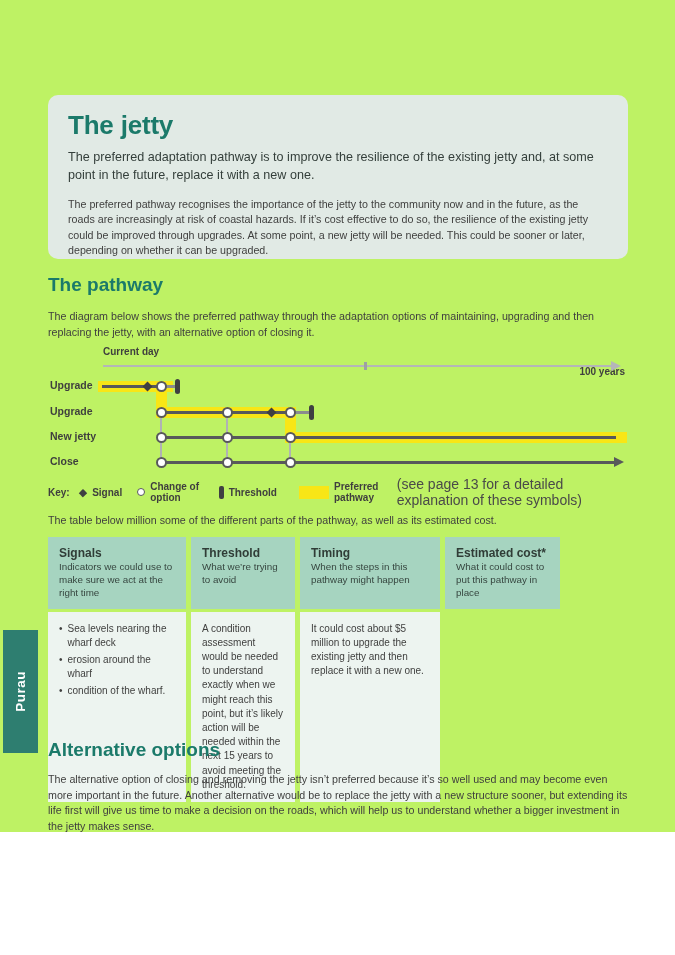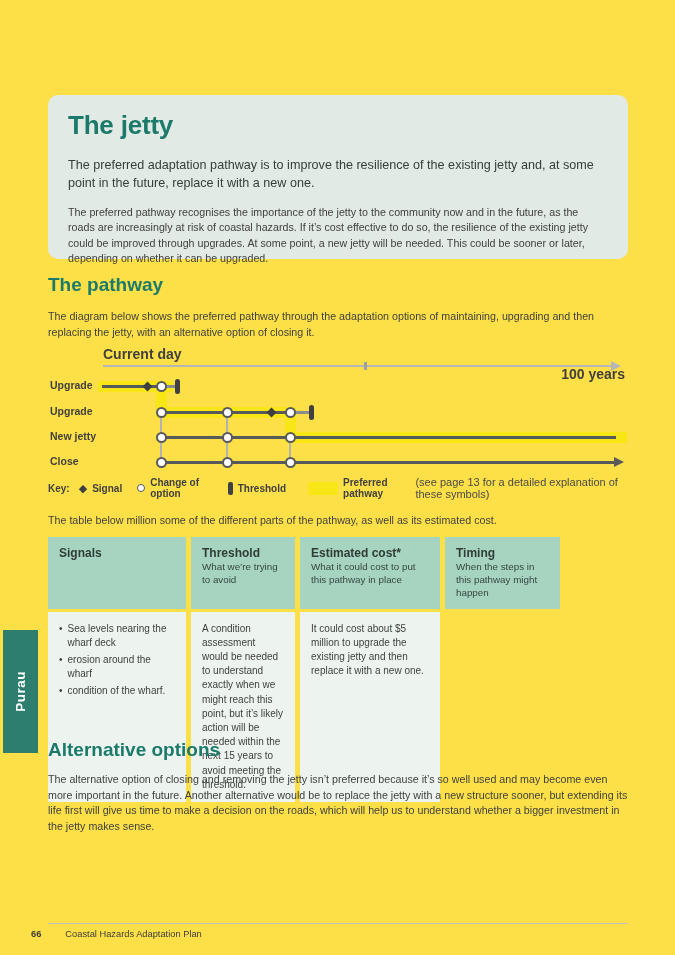--- a/index.html
+++ b/index.html
@@ -1,34 +1,34 @@
 <!DOCTYPE html>
 <html><head>
 <meta charset="utf-8">
 <style>
   * { margin:0; padding:0; box-sizing:border-box; }
   html,body { background:#ffffff; }
   .page {
-    position:relative; width:675px; height:955px; background:#fde047;
+    position:relative; width:675px; height:832px; background:#bef264;
     font-family:"Liberation Sans", sans-serif; color:#3f3f3e; overflow:hidden;
   }
   
   .intro-box {
     position:absolute; left:48px; top:95px; width:580px; height:164px;
     background:#e1eae5; border-radius:10px; padding:15px 20px 14px 20px;
   }
   .intro-box h1 { font-size:26px; font-weight:bold; color:#1b7a6a; letter-spacing:-0.2px; }
-  .intro-lead { margin-top:16px; font-size:12.6px; line-height:1.42; color:#343f3b; }
+  .intro-lead { margin-top:8px; font-size:12.6px; line-height:1.42; color:#343f3b; }
   .intro-body { margin-top:12px; font-size:10.7px; line-height:1.44; color:#3f3f3e; }
   
   .h2 { position:absolute; left:48px; font-size:19px; font-weight:bold; color:#1b7a6a; }
   .para { position:absolute; left:48px; width:580px; font-size:10.7px; line-height:1.45; color:#3f3f3e; }
   
   .diagram { position:absolute; left:48px; top:345px; width:580px; height:132px; }
-  .tl-label { position:absolute; top:1px; font-size:14px; font-weight:bold; color:#3f3f3e; }
+  .tl-label { position:absolute; top:1px; font-size:10px; font-weight:bold; color:#3f3f3e; }
   .tl-line { position:absolute; height:2px; background:#b4b6b8; }
   .tl-tick { position:absolute; width:3px; height:8px; background:#9da0a2; }
   .arrow { position:absolute; width:0; height:0; border-top:5.5px solid transparent; border-bottom:5.5px solid transparent; }
   .arrow.light { border-left:10px solid #b4b6b8; }
   .arrow.dark { border-left:10px solid #58595b; }
   .row-label { position:absolute; left:2px; font-size:10.5px; font-weight:bold; color:#3f3f3e; line-height:13px; }
   .vconn { position:absolute; width:2px; background:#b0b2b4; z-index:1; }
   .ypath { position:absolute; background:#f8e616; z-index:2; height:11px; }
   .dline { position:absolute; height:3px; background:#58595b; z-index:3; }
   .gline { position:absolute; height:3px; background:#8a8c8e; z-index:3; }
@@ -37,21 +37,21 @@
   .tmark { position:absolute; width:5px; height:15px; background:#3f4042; border-radius:2.5px; z-index:4; }
   
   .key { position:absolute; left:48px; top:476px; width:580px; display:flex; align-items:center; font-size:10px; color:#3f3f3e; }
   .key .klabel { font-weight:bold; margin-right:9px; }
   .key .kname { font-weight:bold; margin-left:5px; }
   .key .gap { margin-left:15px; display:flex; align-items:center; }
   .key .diamond-glyph { font-size:11px; color:#3f4042; line-height:1; }
   .key .circle-glyph { width:8px; height:8px; border:1.8px solid #58595b; border-radius:50%; background:#fff; display:inline-block; }
   .key .bar-glyph { width:5px; height:13px; background:#3f4042; border-radius:2px; display:inline-block; }
   .key .swatch { width:30px; height:13px; background:#f8e616; display:inline-block; }
-  .key .note { font-size:11px; font-weight:normal; margin-left:6px; color:#4a4a49; }
+  .key .note { font-size:14px; font-weight:normal; margin-left:6px; color:#4a4a49; }
   
   .ptable {
     position:absolute; left:48px; top:537px; width:512px;
     display:grid; grid-template-columns:138px 104px 140px 115px; column-gap:5px; row-gap:3px;
   }
   .thead { background:#a6d4c0; min-height:60px; padding:9px 11px; }
   .thead .t { font-size:12px; font-weight:bold; color:#303d37; margin-bottom:0; }
   .thead .s { font-size:9.8px; line-height:1.35; color:#374740; }
   .tbody { background:#edf4f0; min-height:100px; padding:10px 11px; font-size:10px; line-height:1.42; color:#3f3f3e; }
   .bullet-item { display:flex; gap:5px; margin-bottom:3px; }
@@ -151,32 +151,33 @@
       </span>
     <span class="kname">Preferred pathway</span>
     <span class="note">(see page 13 for a detailed explanation of these symbols)</span>
   </div>
 
   <div class="para" style="top:513px;">The table below million some of the different parts of the pathway, as well as its estimated cost.</div>
 
   <div class="ptable">
     <div class="thead">
       <div class="t">Signals</div>
+      <div class="s">Indicators we could use to make sure we act at the right time</div>
     </div>
     <div class="thead">
       <div class="t">Threshold</div>
       <div class="s">What we’re trying to avoid</div>
     </div>
     <div class="thead">
+      <div class="t">Timing</div>
+      <div class="s">When the steps in this pathway might happen</div>
+    </div>
+    <div class="thead">
       <div class="t">Estimated cost*</div>
       <div class="s">What it could cost to put this pathway in place</div>
-    </div>
-    <div class="thead">
-      <div class="t">Timing</div>
-      <div class="s">When the steps in this pathway might happen</div>
     </div>
     <div class="tbody">
         <div class="bullet-item">
           <span class="bm">•</span>
           <span>Sea levels nearing the wharf deck</span>
         </div>
         <div class="bullet-item">
           <span class="bm">•</span>
           <span>erosion around the wharf</span>
         </div>

